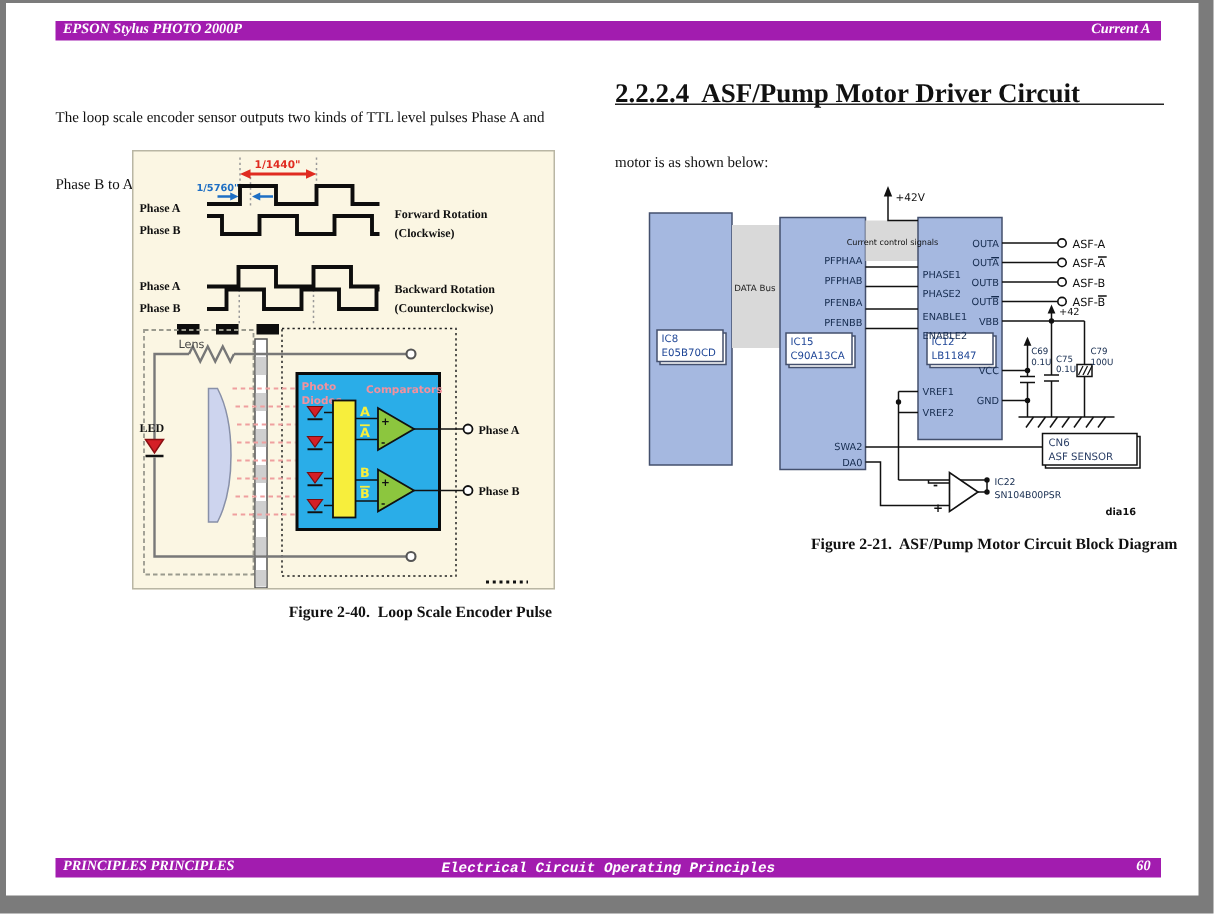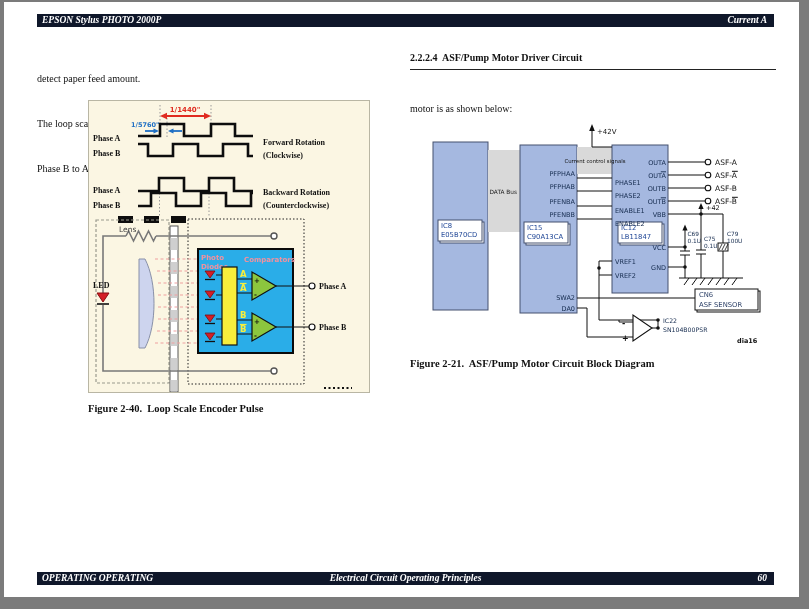--- a/index.html
+++ b/index.html
@@ -1,44 +1,43 @@
 <!DOCTYPE html>
 <html><head>
 <meta charset="utf-8">
 <style>
   html,body{margin:0;padding:0;}
   body{width:809px;height:609px;background:#7b7b7b;font-family:"Liberation Serif",serif;position:relative;overflow:hidden;}
   .abs{position:absolute;}
   .page{left:4px;top:2px;width:795px;height:595px;background:#ffffff;}
-  .bar{left:37px;width:737px;height:13px;background:#0f172a;color:#fff;
+  .bar{left:37px;width:737px;height:13px;background:#a21caf;color:#fff;
        font-family:"Liberation Serif",serif;font-style:italic;font-weight:bold;
        font-size:9.5px;line-height:13px;}
   .bar .l{position:absolute;left:5px;top:0;}
-  .bar .c{position:absolute;left:0;right:0;top:0;text-align:center;}
+  .bar .c{position:absolute;left:0;right:0;top:0;text-align:center;font-family:Liberation Mono, monospace;}
   .bar .r{position:absolute;right:7px;top:0;}
   .bodytext{font-size:10px;color:#111;line-height:15px;white-space:pre;}
   .fig1{left:88px;top:100px;width:280px;height:291px;background:#fbf6e3;border:1px solid #b9b6a4;}
-  .caption{font-weight:bold;font-size:10.5px;color:#111;text-align:left;white-space:pre;}
-  .heading{font-weight:bold;font-size:10px;color:#111;white-space:pre;}
+  .caption{font-weight:bold;font-size:10.5px;color:#111;text-align:right;white-space:pre;}
+  .heading{font-weight:bold;font-size:18px;color:#111;white-space:pre;}
   .rule{height:1px;background:#222;}
   svg text{font-family:"DejaVu Sans",sans-serif;}
   svg .serif{font-family:"Liberation Serif",serif;font-weight:bold;}
 </style>
 </head>
 <body>
 
 <div class="abs page"></div>
 
 <div class="abs bar" style="top:14px;">
   <span class="l">EPSON Stylus PHOTO 2000P</span>
   <span class="r">Current A</span>
 </div>
 
 <div class="abs bodytext" style="left:37px;top:41px;">
-  <div>detect paper feed amount.</div>
   <div>The loop scale encoder sensor outputs two kinds of TTL level pulses Phase A and</div>
   <div>Phase B to ASIC (IC8).</div>
 </div>
 
 <div class="abs fig1">
 <svg width="280" height="291" viewBox="0 0 280 291">
 
   <g stroke="#999" stroke-width="1" stroke-dasharray="1.5,2">
     <line x1="71" y1="4" x2="71" y2="34"></line>
     <line x1="122" y1="4" x2="122" y2="34"></line>
@@ -343,16 +342,16 @@
     <rect x="270" y="179" width="63" height="21" fill="#fff" stroke="#111" stroke-width="1"></rect>
     <text x="274" y="187" font-size="6.8px" fill="#2b3f66">CN6</text>
     <text x="274" y="196.5" font-size="6.8px" fill="#2b3f66">ASF SENSOR</text>
   </g>
   <text x="312" y="233" font-size="6.5px" font-weight="bold" fill="#111">dia16</text>
 </svg>
 </div>
 <div class="abs caption" style="left:410px;top:358px;width:375px;">Figure 2-21.  ASF/Pump Motor Circuit Block Diagram</div>
 
 <div class="abs bar" style="top:572px;">
-  <span class="l">OPERATING OPERATING</span>
+  <span class="l">PRINCIPLES PRINCIPLES</span>
   <span class="c">Electrical Circuit Operating Principles</span>
   <span class="r">60</span>
 </div>
 
 </body></html>

